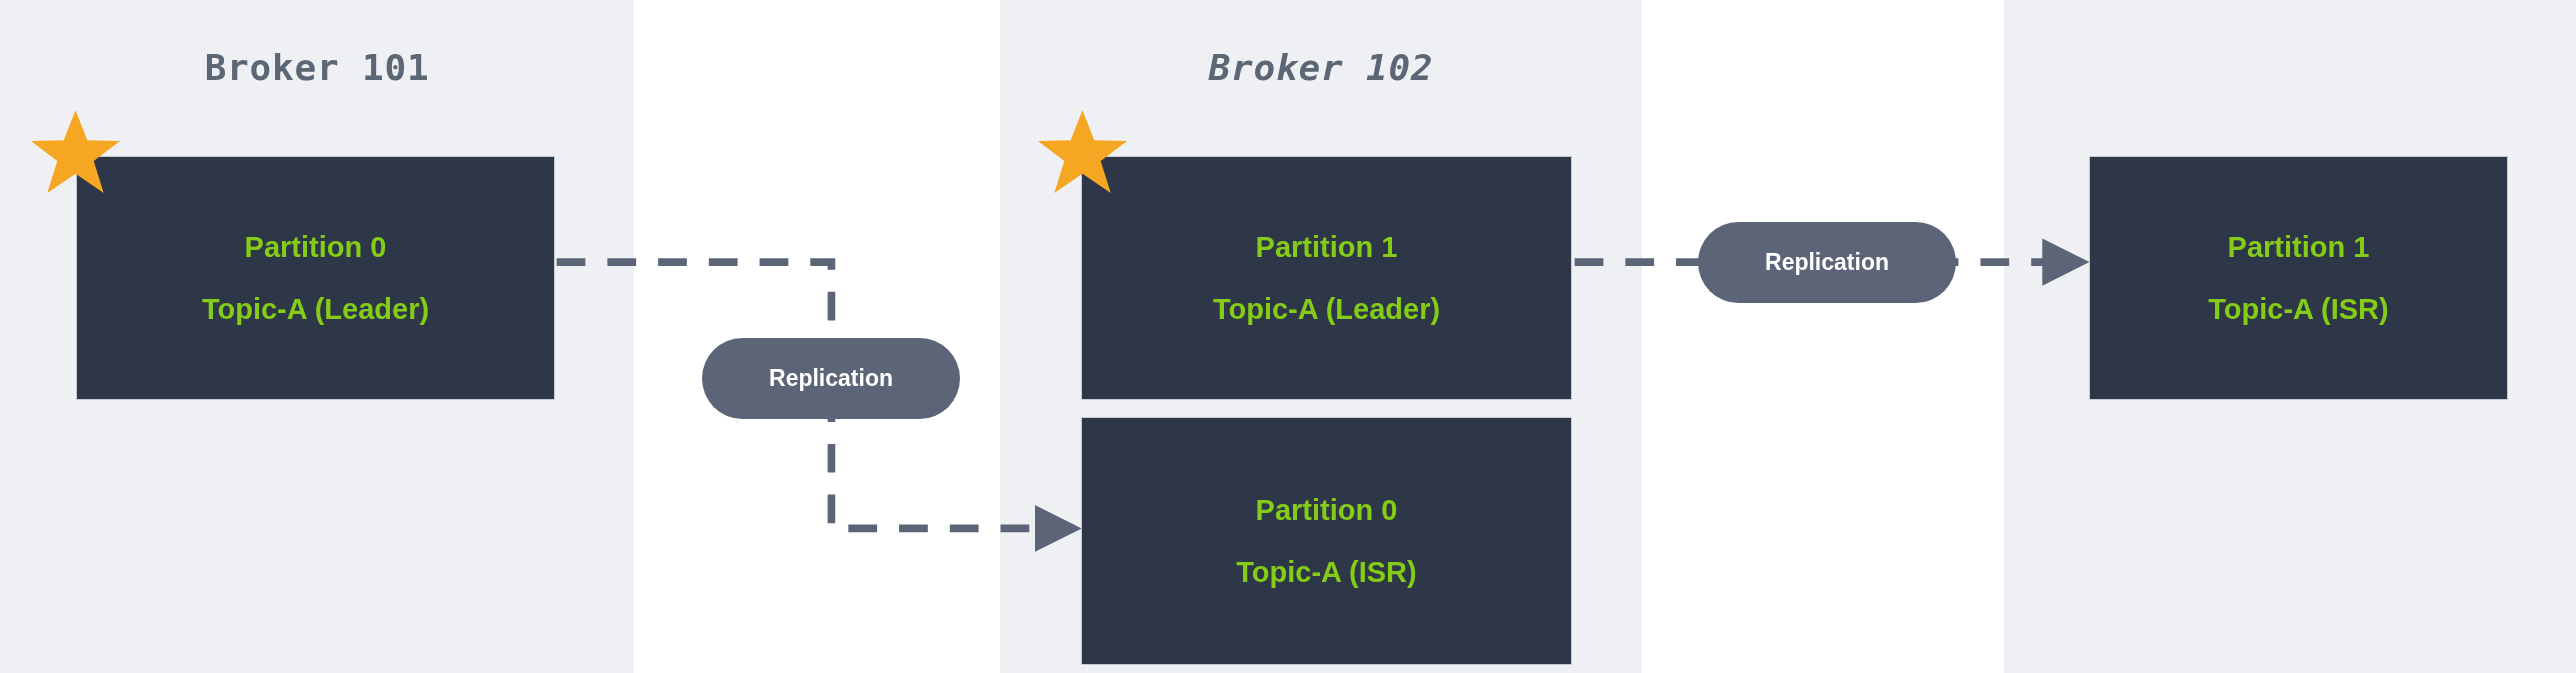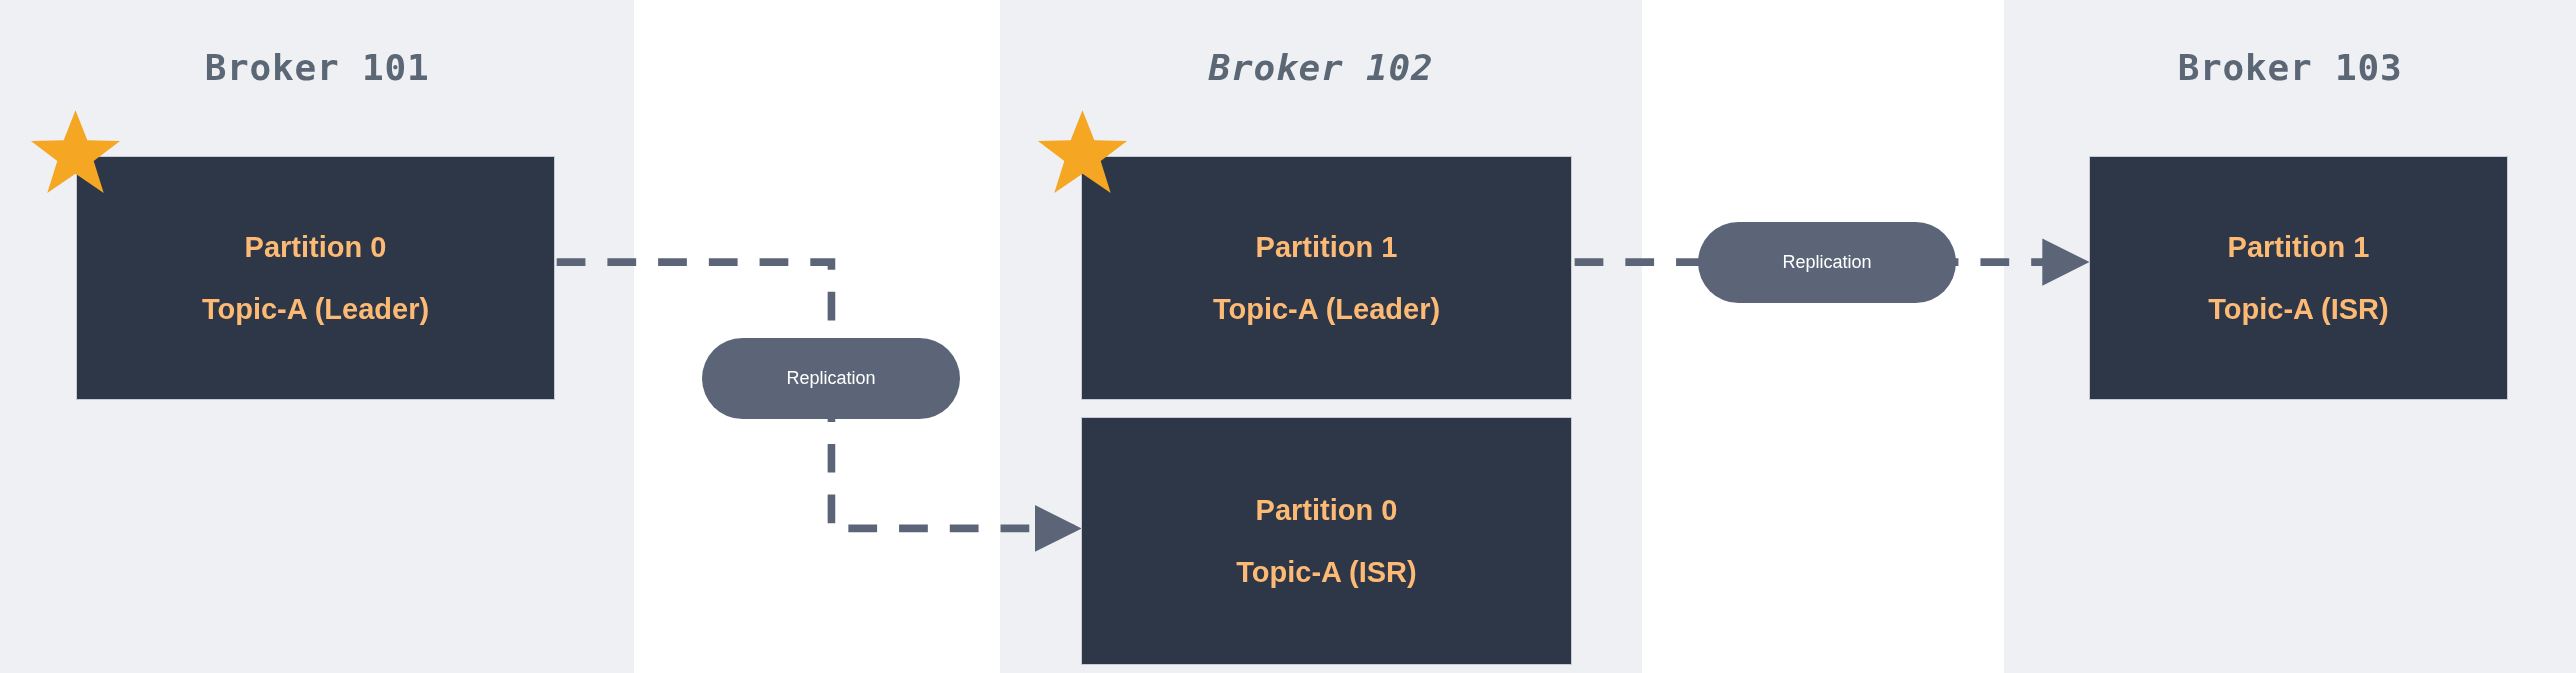--- a/index.html
+++ b/index.html
@@ -49,21 +49,21 @@
   
   .partition-box {
     position: absolute;
     background: #2d3748;
     border: 0.8px solid #c6cbd4;
     box-sizing: border-box;
     display: flex;
     flex-direction: column;
     align-items: center;
     justify-content: center;
-    color: #fdba74;
+    color: #84cc16;
     font-size: 29px;
     font-weight: 700;
     text-align: center;
     z-index: 3;
   }
   .partition-box .line1 { margin-bottom: 29px; }
   .partition-box .line2 { }
 
   #box-p0-101 { left: 76px;   top: 156px; width: 479px; height: 244px; }
   #box-p1-102 { left: 1081px; top: 156px; width: 491px; height: 244px; }
@@ -89,22 +89,22 @@
     height: 673px;
     z-index: 2;
   }
 
   
   .replication-pill {
     position: absolute;
     background: #5b6577;
     color: #ffffff;
     border-radius: 845px;
-    font-size: 18px;
-    font-weight: 400;
+    font-size: 23px;
+    font-weight: 700;
     display: flex;
     align-items: center;
     justify-content: center;
     white-space: nowrap;
     z-index: 4;
   }
   #pill-1 { left: 702px;  top: 338px; width: 258px; height: 81px; }
   #pill-2 { left: 1698px; top: 222px; width: 258px; height: 81px; }
 </style>
 </head>
@@ -123,21 +123,20 @@
       </marker>
     </defs>
 
     <path d="M 658 310 L 983 310 L 983 625 L 1270 625" fill="none" stroke="#5b6577" stroke-width="9" stroke-dasharray="34 26" marker-end="url(#arrowhead)"></path>
 
     <path d="M 1862 310 L 2462 310" fill="none" stroke="#5b6577" stroke-width="9" stroke-dasharray="34 26" marker-end="url(#arrowhead)"></path>
   </svg>
 
   <div class="broker-title" id="title-101">Broker 101</div>
   <div class="broker-title" id="title-102">Broker 102</div>
-  <div class="broker-title" id="title-103">Broker 103</div>
 
   <div class="partition-box" id="box-p0-101">
     <div class="line1">Partition 0</div>
     <div class="line2">Topic-A (Leader)</div>
   </div>
 
   <div class="partition-box" id="box-p1-102">
     <div class="line1">Partition 1</div>
     <div class="line2">Topic-A (Leader)</div>
   </div>

